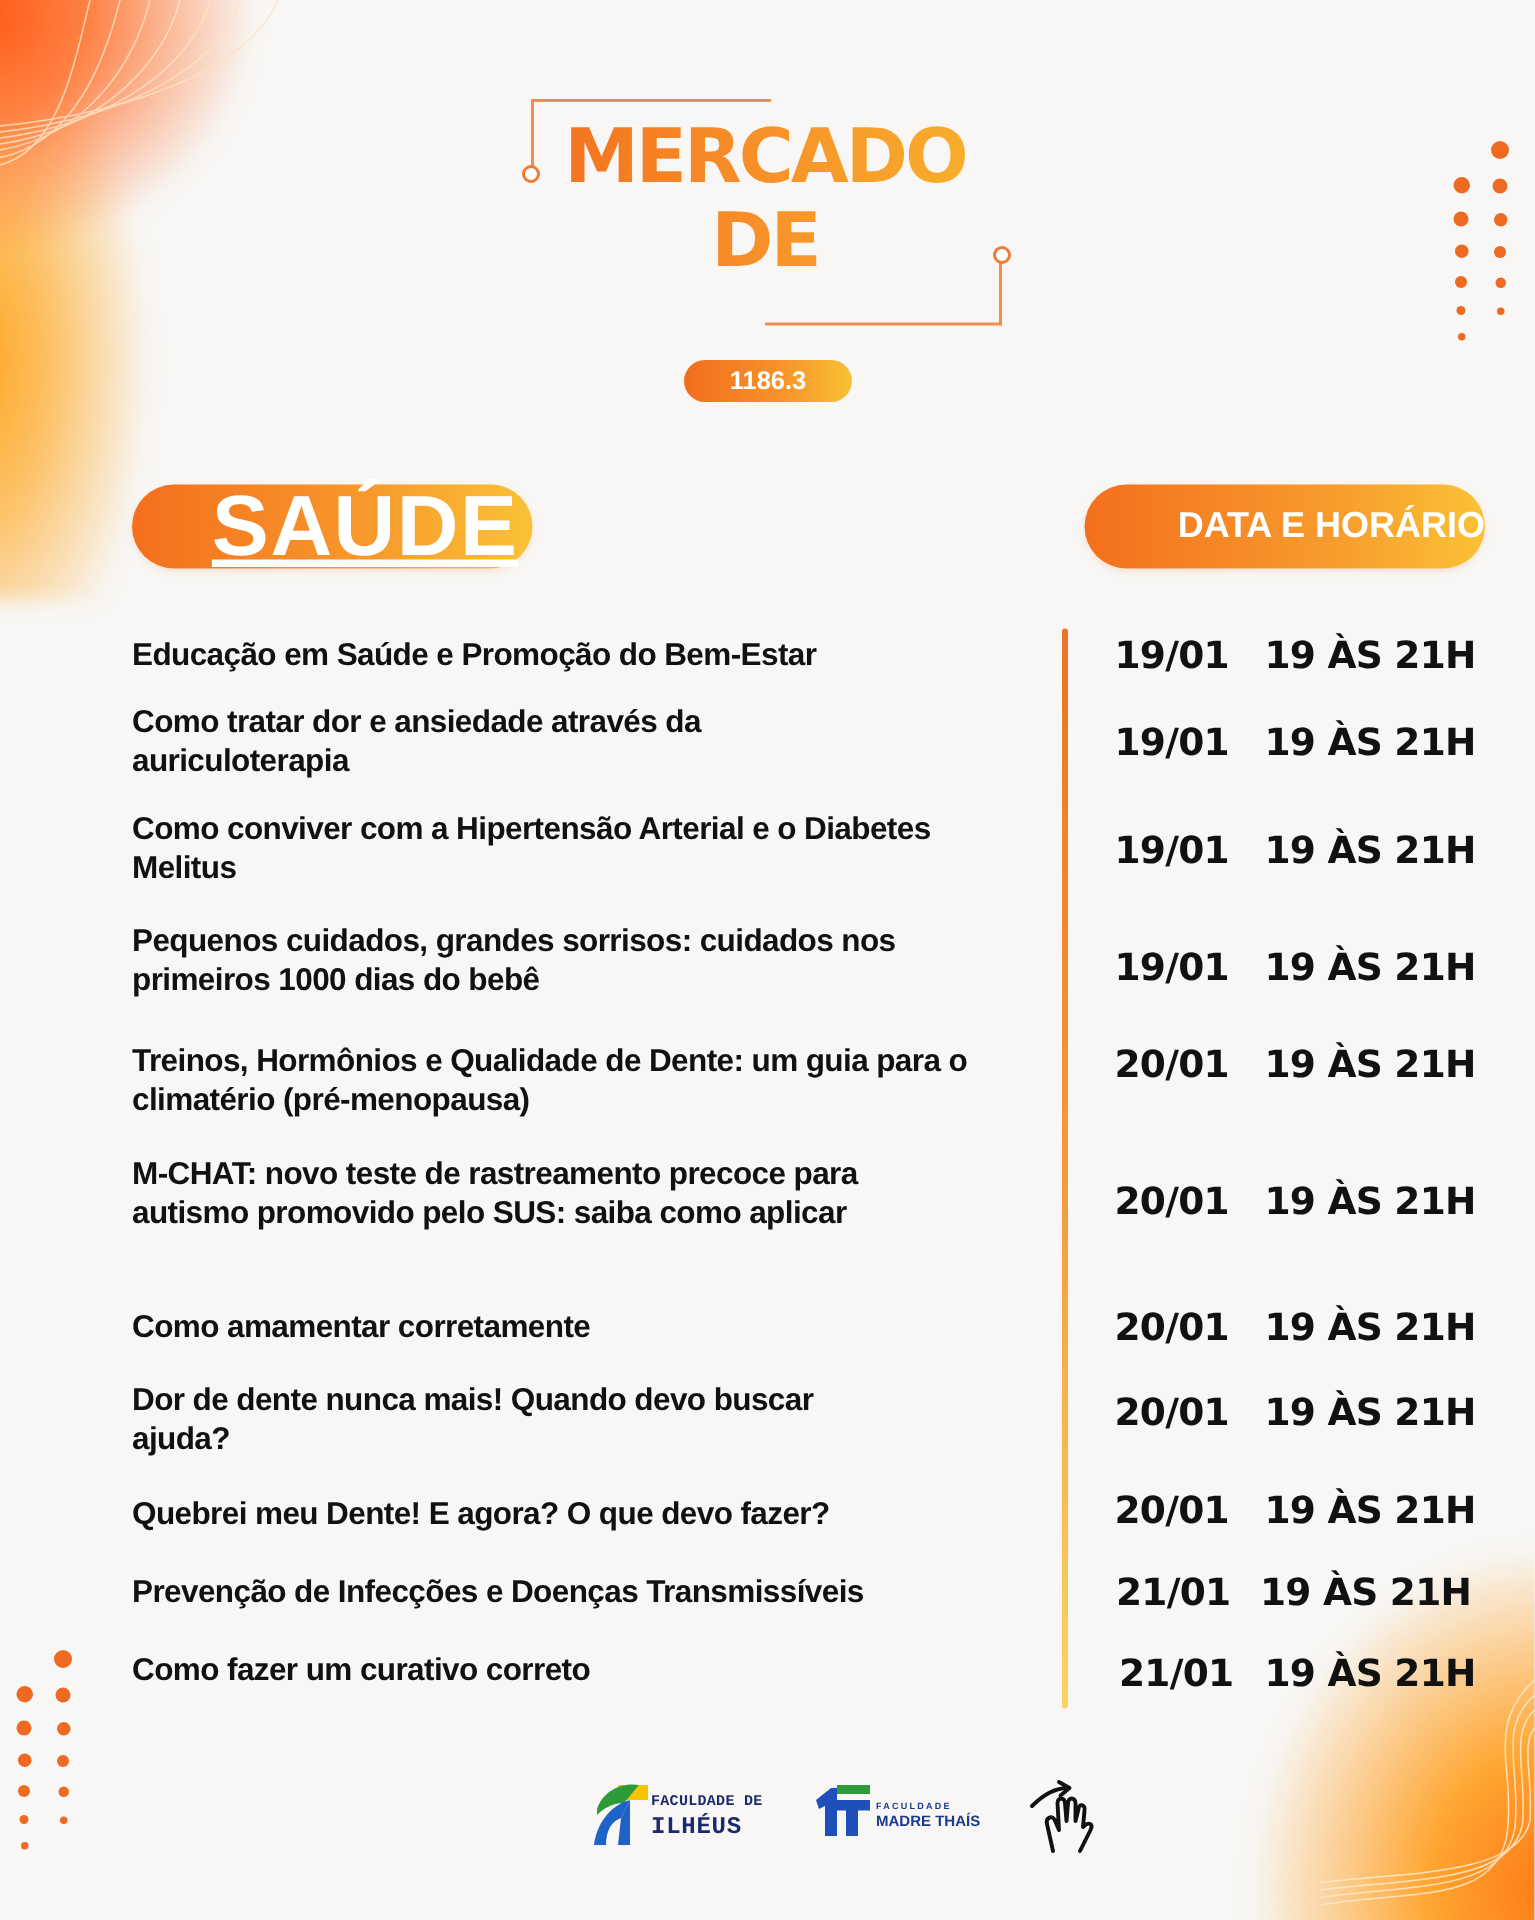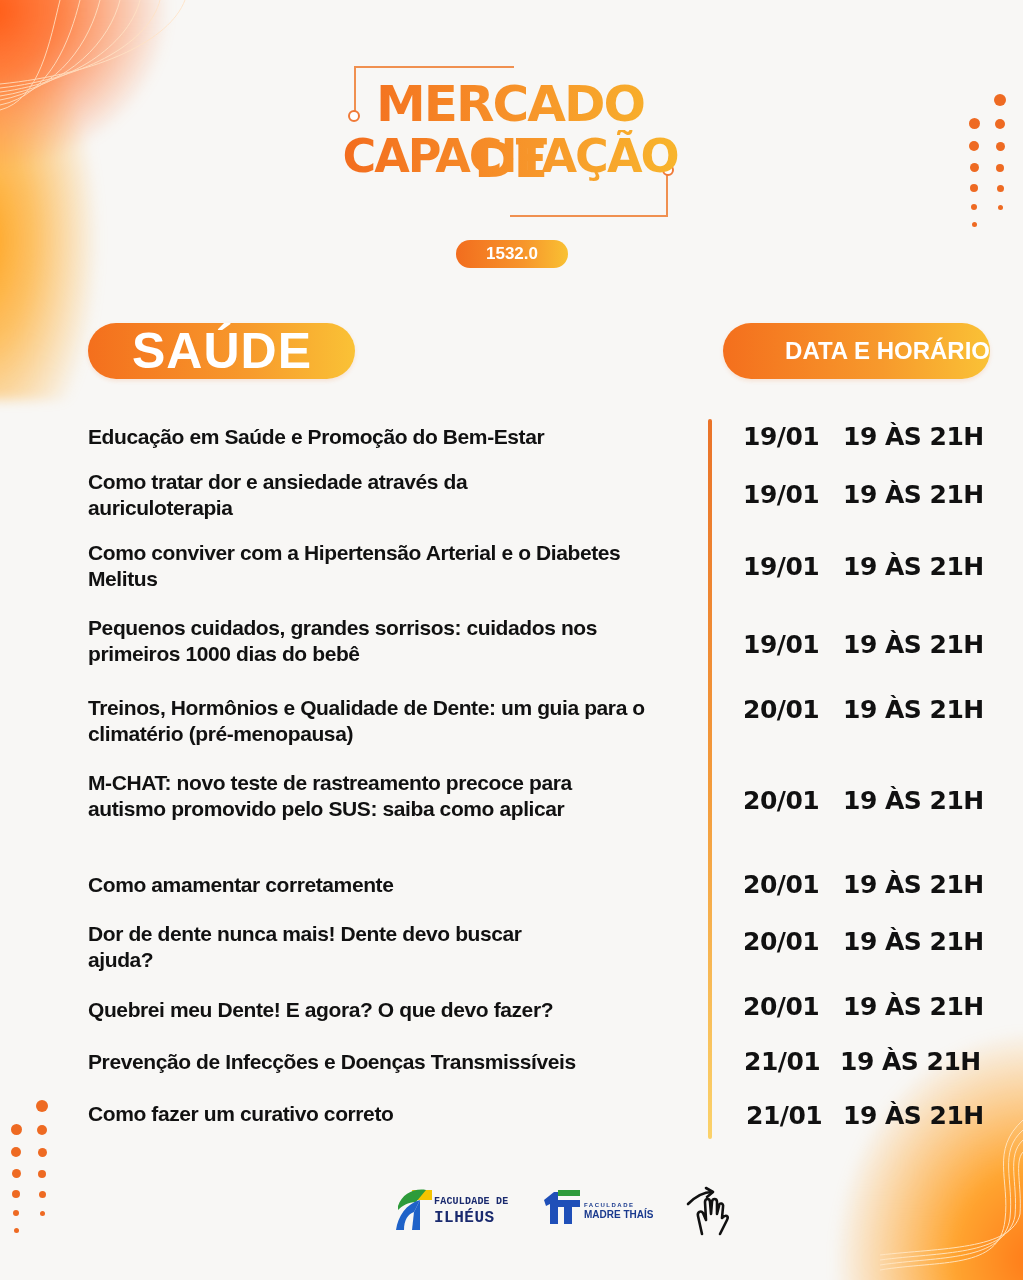--- a/index.html
+++ b/index.html
@@ -59,21 +59,21 @@
     color: #fff; font-weight: 700; font-size: 17px; line-height: 28px; text-align: center;
   }
 
   
   .section-pill {
     position: absolute; top: 323px; height: 56px; border-radius: 28px;
     background: linear-gradient(90deg, #f46f1d 0%, #f79a2c 60%, #fac236 100%);
     color: #fff; font-weight: 700; text-align: right;
     box-shadow: 0 2px 4px rgba(240,110,30,0.15);
   }
-  .pill-saude { left: 88px; width: 267px; font-size: 50px; line-height: 56px; letter-spacing: 1px; text-align: left; padding-left: 44px; }
+  .pill-saude { left: 88px; width: 267px; font-size: 57px; line-height: 56px; letter-spacing: 1px; text-align: center; padding-left: 44px; text-decoration: underline; }
   .pill-data { left: 723px; width: 267px; font-size: 24px; line-height: 56px; }
 
   
   .courses { position: absolute; left: 0; top: 0; width: 1023px; }
   .course-row { position: absolute; left: 88px; width: 900px; }
   .course-title {
     position: absolute; left: 0; width: 600px;
     font-weight: 700; font-size: 21px; line-height: 26px; color: #111;
     letter-spacing: -0.4px;
   }
@@ -160,22 +160,21 @@
   <span class="dot" style="width:5px;height:5px"></span>
     <span></span>
 </div>
 
 <div class="header">
   <div class="frame-top"></div>
   <div class="frame-top-dot"></div>
   <div class="frame-bot"></div>
   <div class="frame-bot-dot"></div>
   <div class="title-line title-1">MERCADO DE</div>
-  <div class="title-line title-2">CAPACITAÇÃO</div>
-  <div class="year-pill">1532.0</div>
+  <div class="year-pill">1186.3</div>
 </div>
 
 <div class="section-pill pill-saude">SAÚDE</div>
 <div class="section-pill pill-data">DATA E HORÁRIO</div>
 
 <div class="divider"></div>
 
 <div class="courses">
   <div class="course-row" style="top:424px">
     <div class="course-title" style="top:0">Educação em Saúde e Promoção do Bem-Estar</div>
@@ -206,21 +205,21 @@
     <div class="course-title" style="top:0;width:545px">M-CHAT: novo teste de rastreamento precoce para autismo promovido pelo SUS: saiba como aplicar</div>
     <div class="course-date" style="top:16px">20/01</div>
     <div class="course-time" style="top:16px">19 ÀS 21H</div>
   </div>
   <div class="course-row" style="top:872px">
     <div class="course-title" style="top:0">Como amamentar corretamente</div>
     <div class="course-date" style="top:-2px">20/01</div>
     <div class="course-time" style="top:-2px">19 ÀS 21H</div>
   </div>
   <div class="course-row" style="top:921px">
-    <div class="course-title" style="top:0;width:470px">Dor de dente nunca mais! Dente devo buscar ajuda?</div>
+    <div class="course-title" style="top:0;width:470px">Dor de dente nunca mais! Quando devo buscar ajuda?</div>
     <div class="course-date" style="top:6px">20/01</div>
     <div class="course-time" style="top:6px">19 ÀS 21H</div>
   </div>
   <div class="course-row" style="top:997px">
     <div class="course-title" style="top:0">Quebrei meu Dente! E agora? O que devo fazer?</div>
     <div class="course-date" style="top:-5px">20/01</div>
     <div class="course-time" style="top:-5px">19 ÀS 21H</div>
   </div>
   <div class="course-row" style="top:1049px">
     <div class="course-title" style="top:0">Prevenção de Infecções e Doenças Transmissíveis</div>

